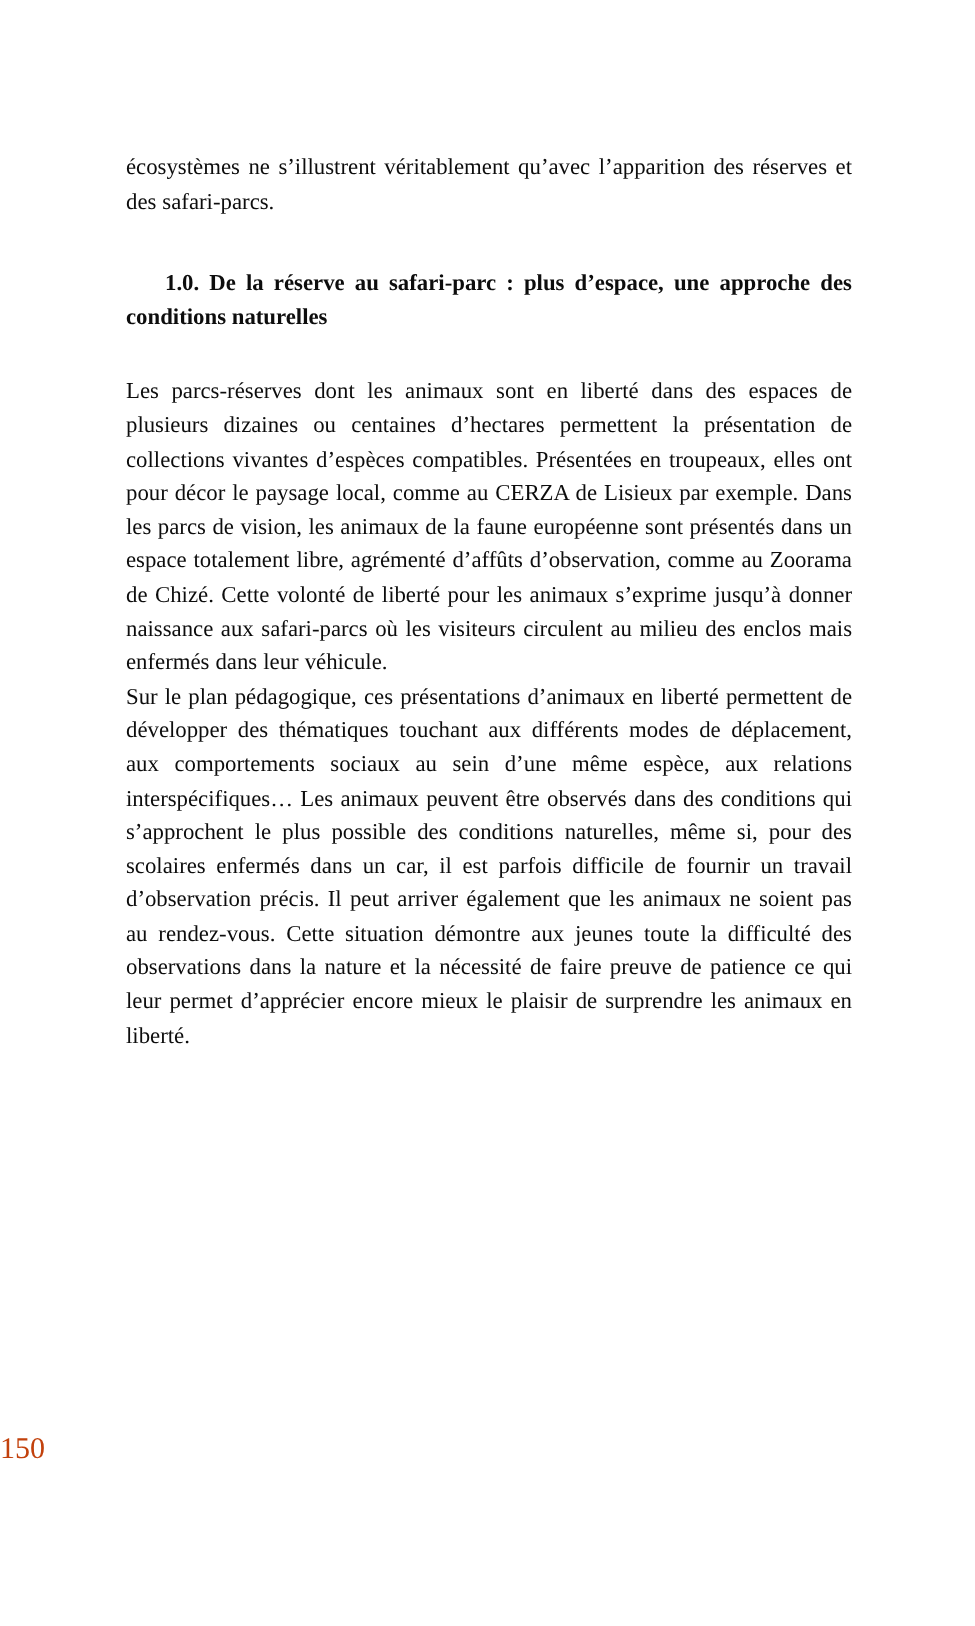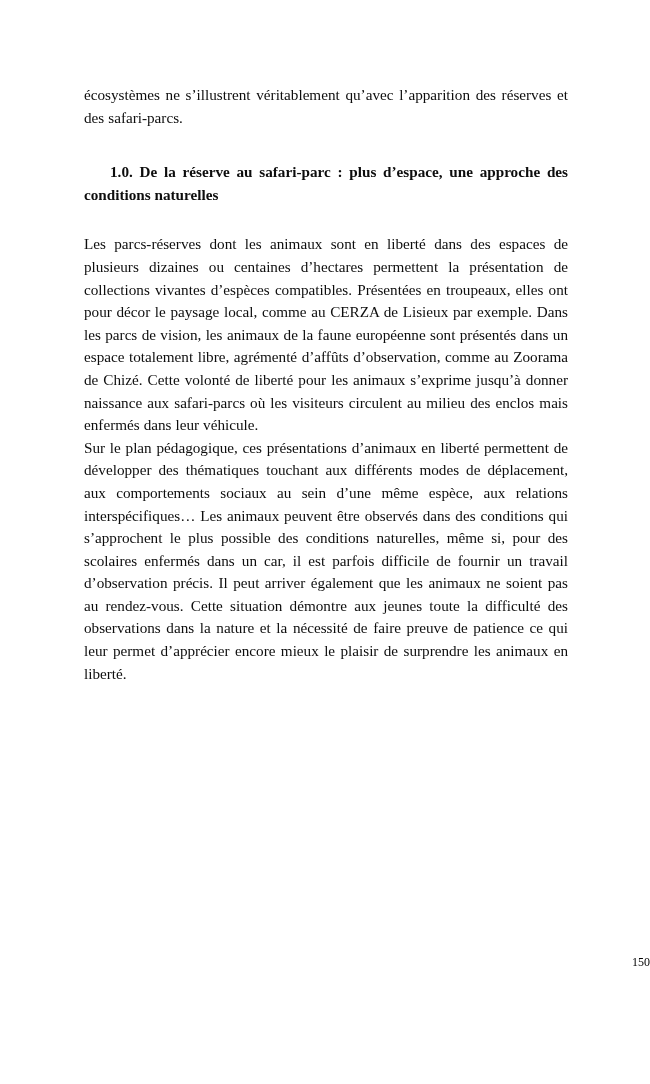--- a/index.html
+++ b/index.html
@@ -13,21 +13,21 @@
     height: 1084px;
     margin: 0 auto;
     background: #ffffff;
     font-family: "Liberation Serif", "DejaVu Serif", serif;
     color: #0d0d0d;
     overflow: hidden;
   }
   .text-column {
     position: absolute;
     left: 84px;
-    top: 84px;
+    top: 101px;
     width: 484px;
   }
   .para {
     margin: 0;
     font-size: 15.2px;
     line-height: 22.6px;
     text-align: justify;
     text-justify: inter-word;
     -webkit-hyphens: none;
     hyphens: none;
@@ -43,24 +43,24 @@
     text-justify: inter-word;
     text-indent: 26px;
   }
   .gap-before-heading { height: 32px; }
   .gap-after-heading  { height: 27px; }
   .page-number {
     position: absolute;
     top: 955px;
     left: 0;
     width: 650px;
-    text-align: right;
-    font-size: 12px;
+    text-align: left;
+    font-size: 20px;
     font-family: "Liberation Serif", "DejaVu Serif", serif;
-    color: #000000;
+    color: #c2410c;
   }
 </style>
 </head>
 <body>
 
 <div class="page">
 
   <div class="text-column">
 
     <p class="para">écosystèmes ne s’illustrent véritablement qu’avec l’apparition des réserves et des safari-parcs.</p>

